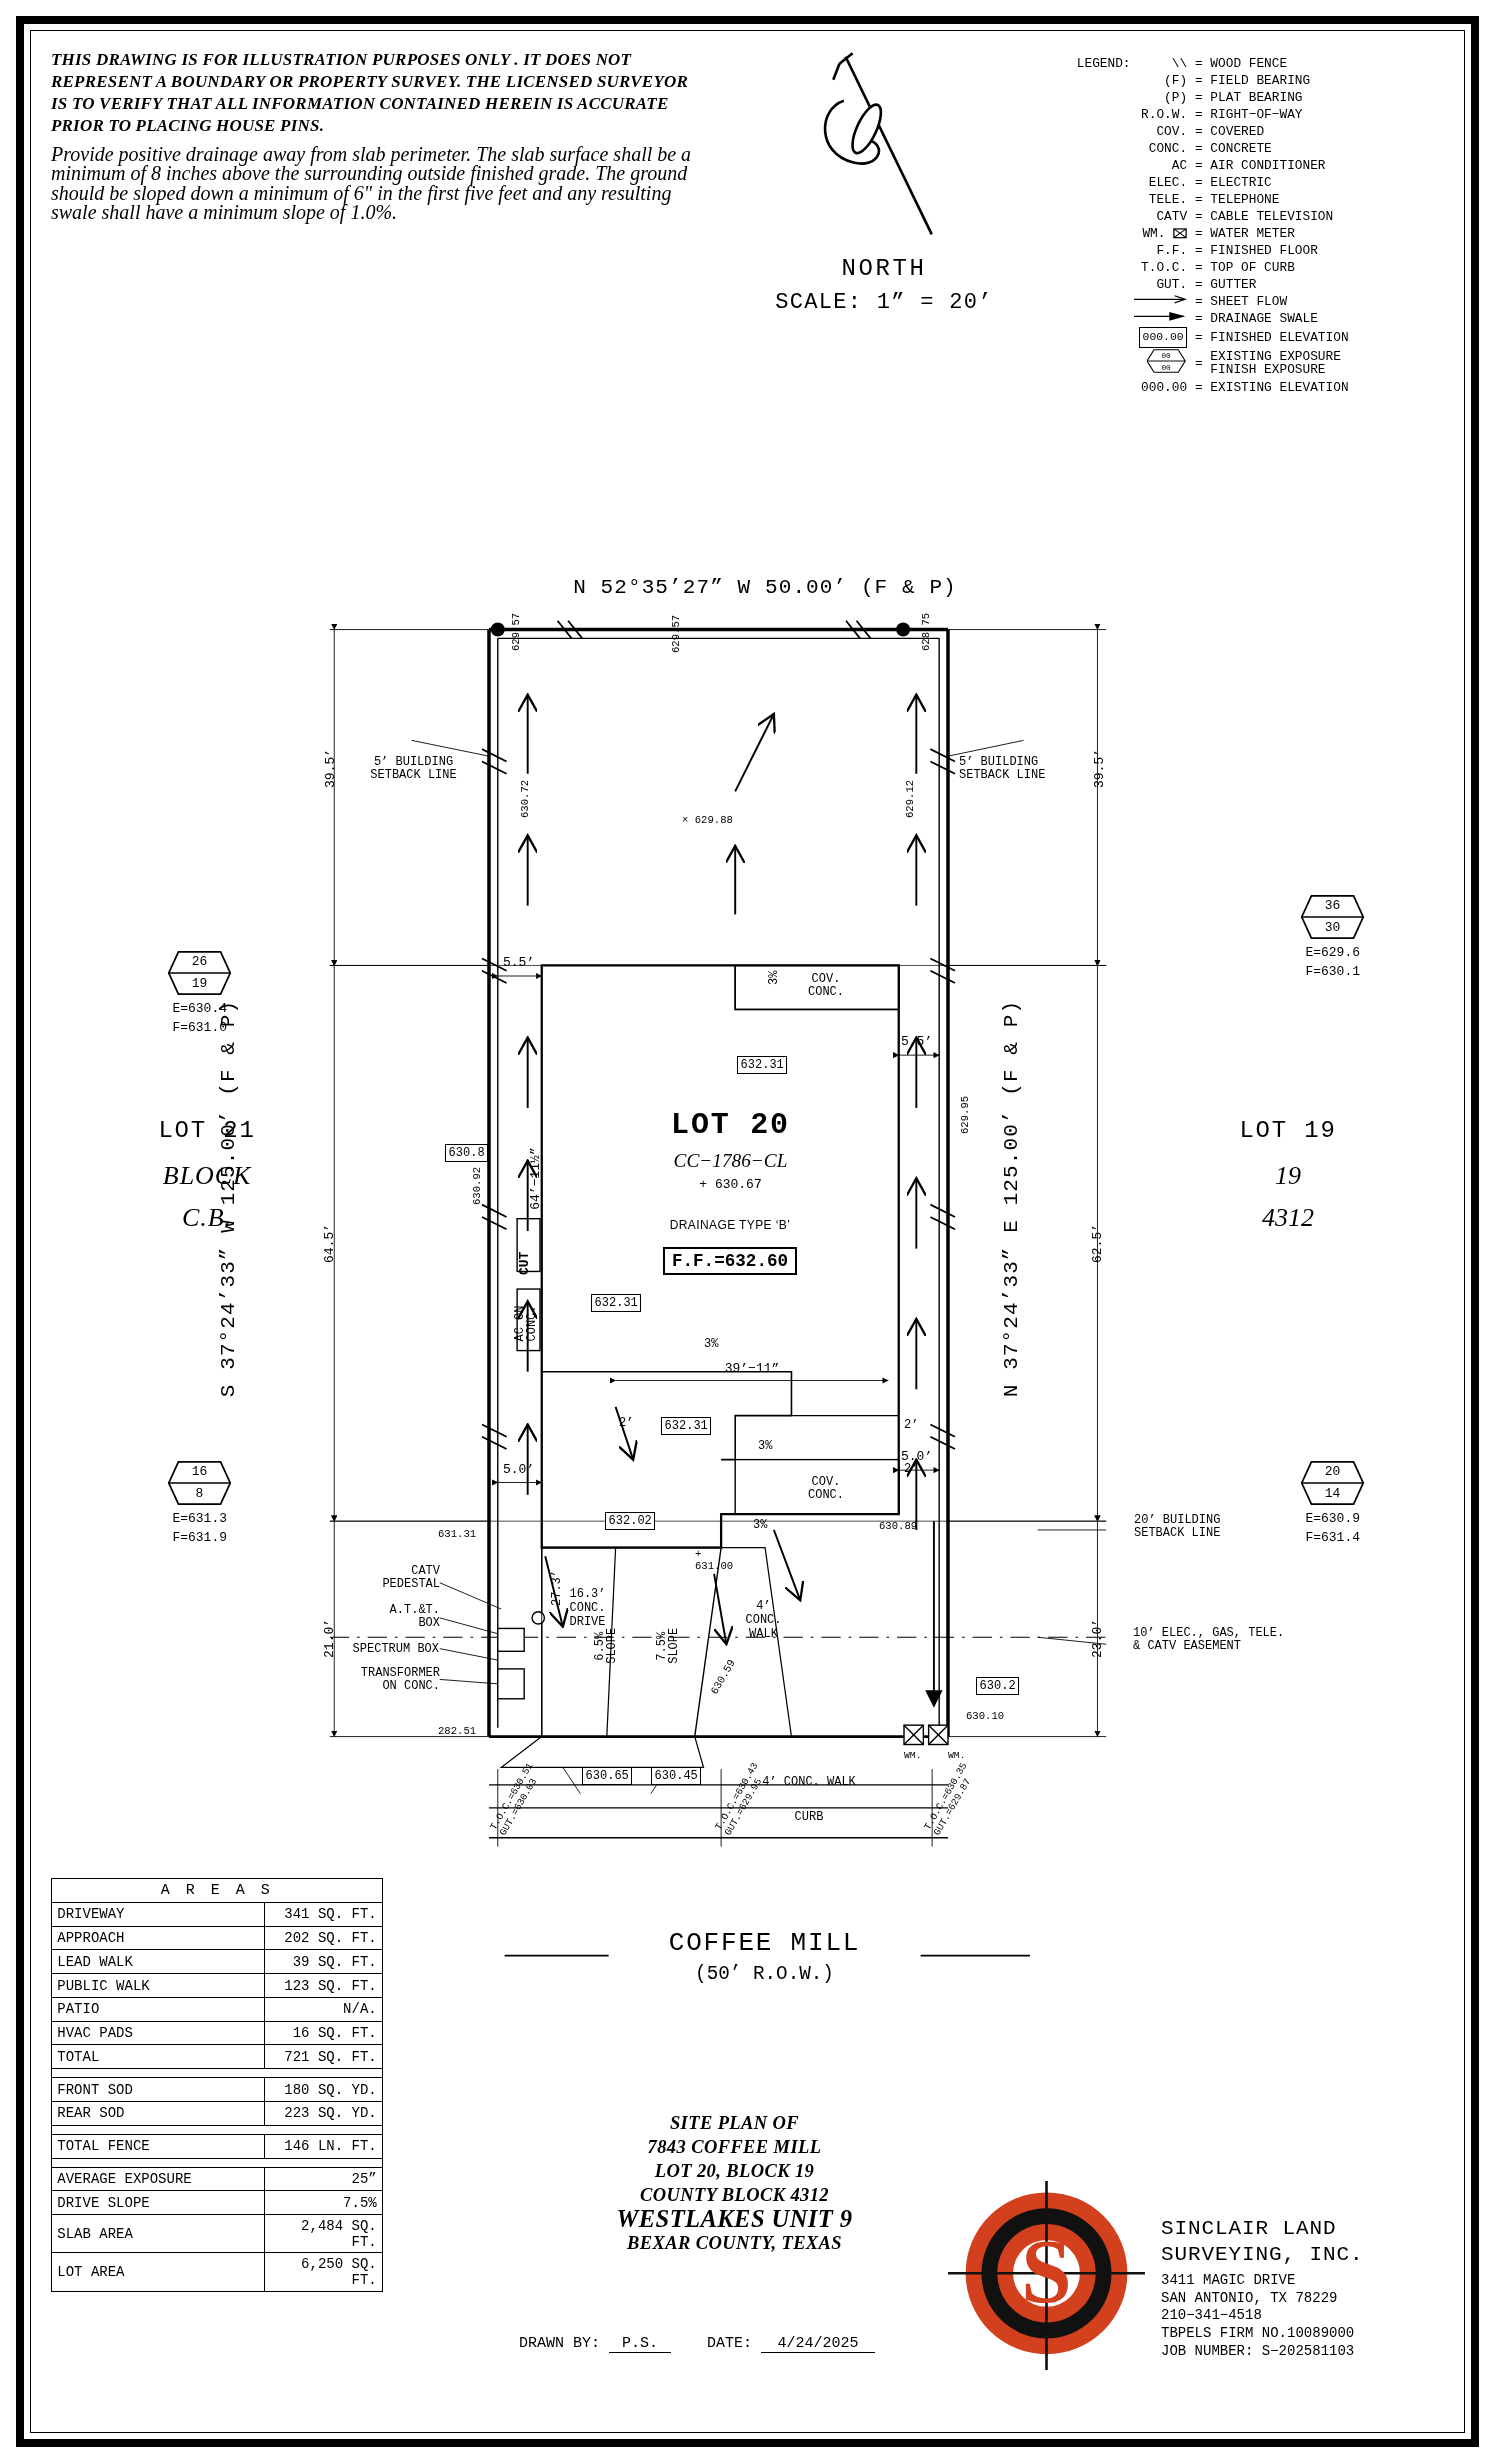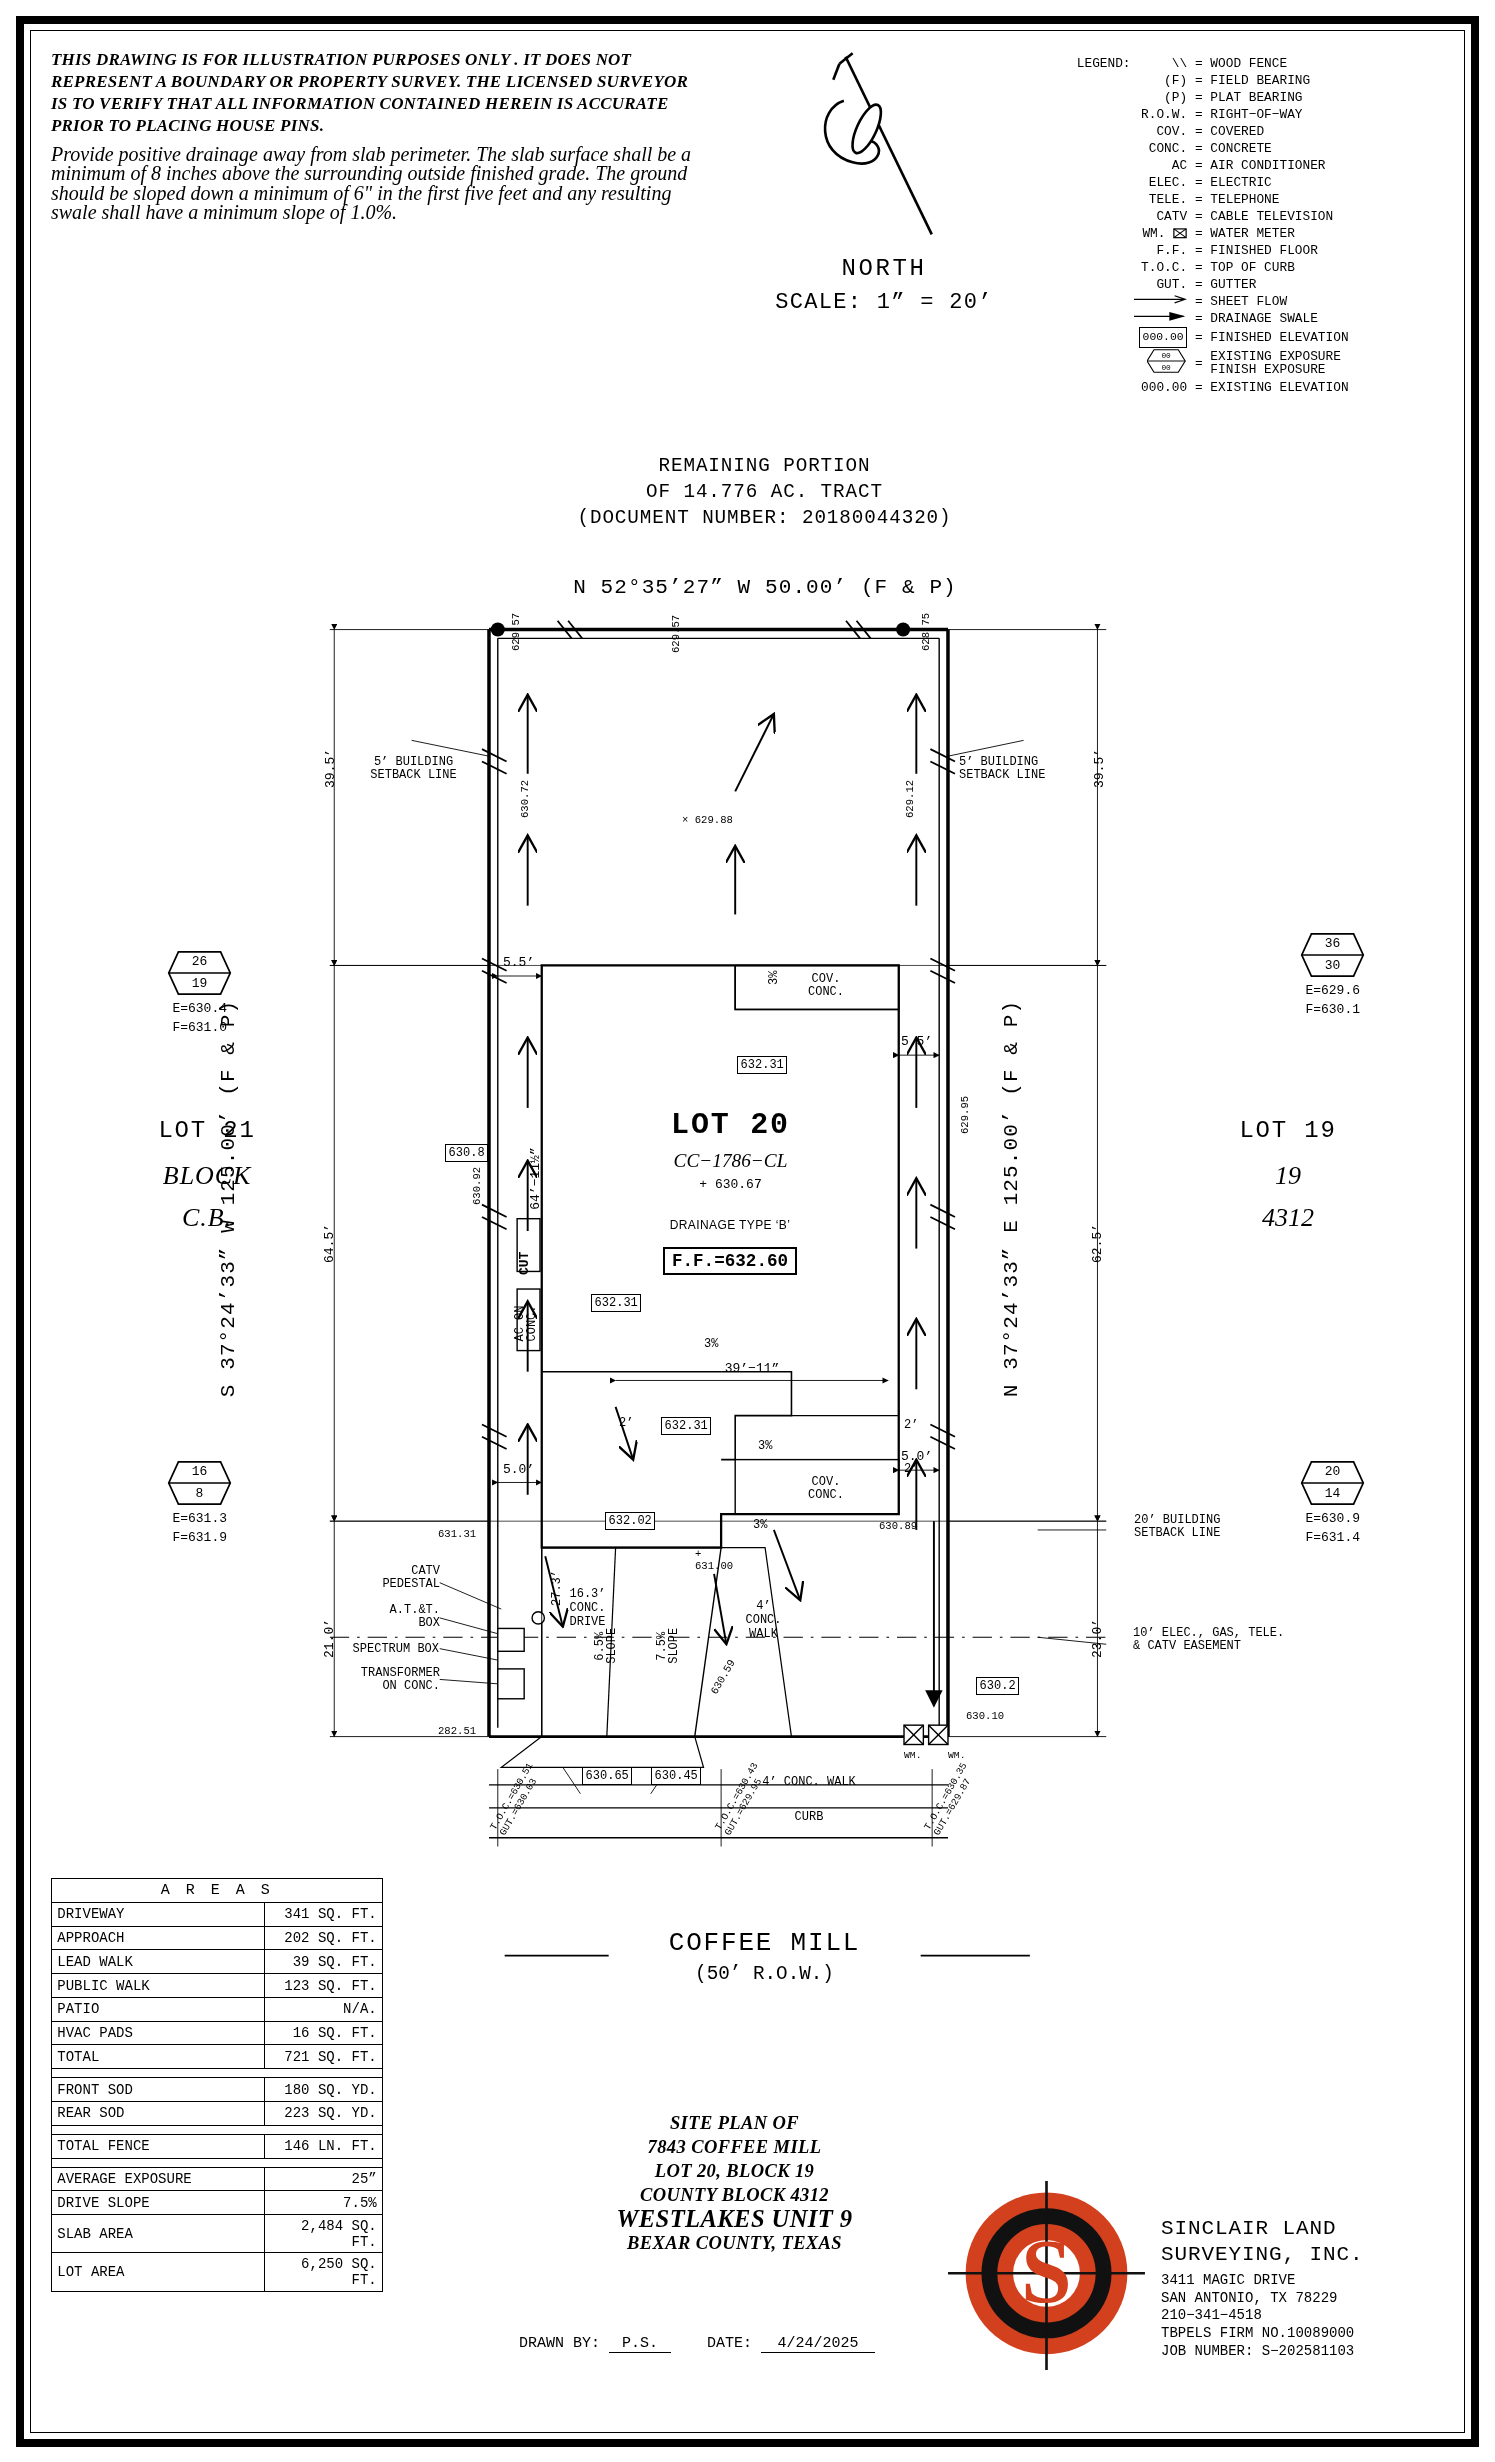--- a/index.html
+++ b/index.html
@@ -226,25 +226,20 @@
       <tr>
             <td></td>
             <td class="k">000.00</td>
             <td class="e">=</td>
             <td class="v">EXISTING ELEVATION</td>
           </tr>
     </tbody>
       </table>
   </div>
 
-  <div class="abs ctr" id="remain">
-    <div>REMAINING PORTION</div>
-    <div>OF 14.776 AC. TRACT</div>
-    <div>(DOCUMENT NUMBER: 20180044320)</div>
-  </div>
 
   <div class="abs ctr dimtop" style="left:413px;top:576px;width:704px;">N 52°35’27” W 50.00’ (F &amp; P)</div>
 
   <svg class="abs" style="left:0;top:0;" width="1495" height="2462" viewBox="0 0 1700 2800">
     <defs>
       <marker id="arr" markerWidth="9" markerHeight="9" refX="8" refY="4.5" orient="auto">
         <polygon points="0,0 9,4.5 0,9" fill="#000"></polygon>
       </marker>
       <marker id="arrsm" markerWidth="7" markerHeight="7" refX="6.5" refY="3.5" orient="auto">
         <polygon points="0,0 7,3.5 0,7" fill="#000"></polygon>
@@ -442,21 +437,21 @@
     <svg width="65" height="46" viewBox="0 0 74 52">
       <polygon points="13,2 61,2 72,26 61,50 13,50 2,26" fill="#fff" stroke="#000" stroke-width="2"></polygon>
       <line x1="2" y1="26" x2="72" y2="26" stroke="#000" stroke-width="1.6"></line>
     </svg>
     <div class="abs t13 ctr" style="left:0;top:3.5px;width:65px;">26</div>
     <div class="abs t13 ctr" style="left:0;top:25.5px;width:65px;">19</div>
     <div class="abs t13 ctr" style="left:-8.8px;top:51px;width:83px;">E=630.4</div>
     <div class="abs t13 ctr" style="left:-8.8px;top:70px;width:83px;">F=631.0</div>
   </div>
 
-  <div class="abs" style="left:1300px;top:932px;text-decoration:underline;">
+  <div class="abs" style="left:1300px;top:894px;text-decoration:underline;">
     <svg width="65" height="46" viewBox="0 0 74 52">
       <polygon points="13,2 61,2 72,26 61,50 13,50 2,26" fill="#fff" stroke="#000" stroke-width="2"></polygon>
       <line x1="2" y1="26" x2="72" y2="26" stroke="#000" stroke-width="1.6"></line>
     </svg>
     <div class="abs t13 ctr" style="left:0;top:3.5px;width:65px;">36</div>
     <div class="abs t13 ctr" style="left:0;top:25.5px;width:65px;">30</div>
     <div class="abs t13 ctr" style="left:-8.8px;top:51px;width:83px;">E=629.6</div>
     <div class="abs t13 ctr" style="left:-8.8px;top:70px;width:83px;text-align:center;">F=630.1</div>
   </div>
 

